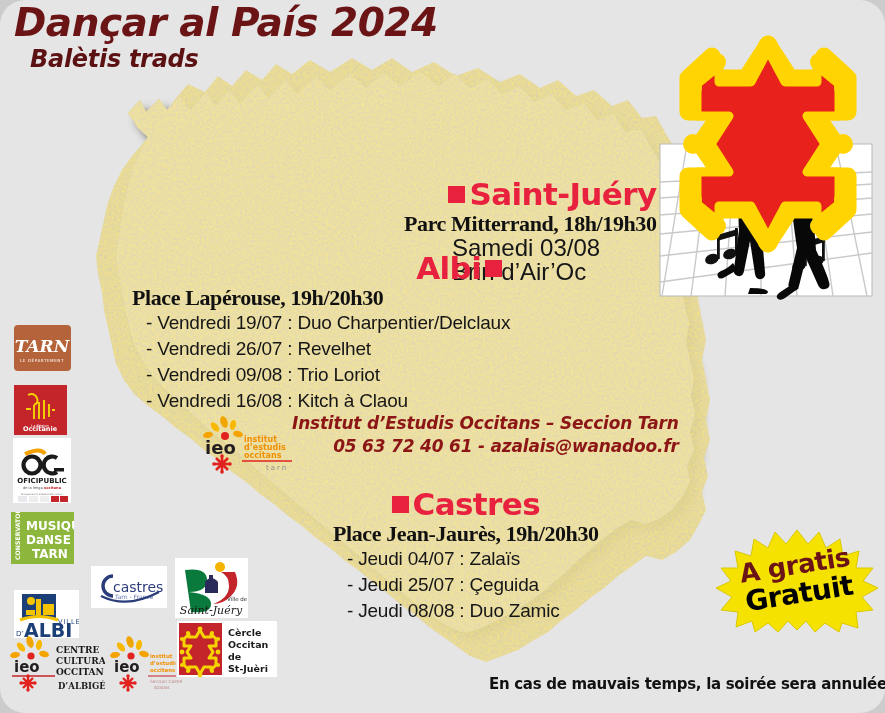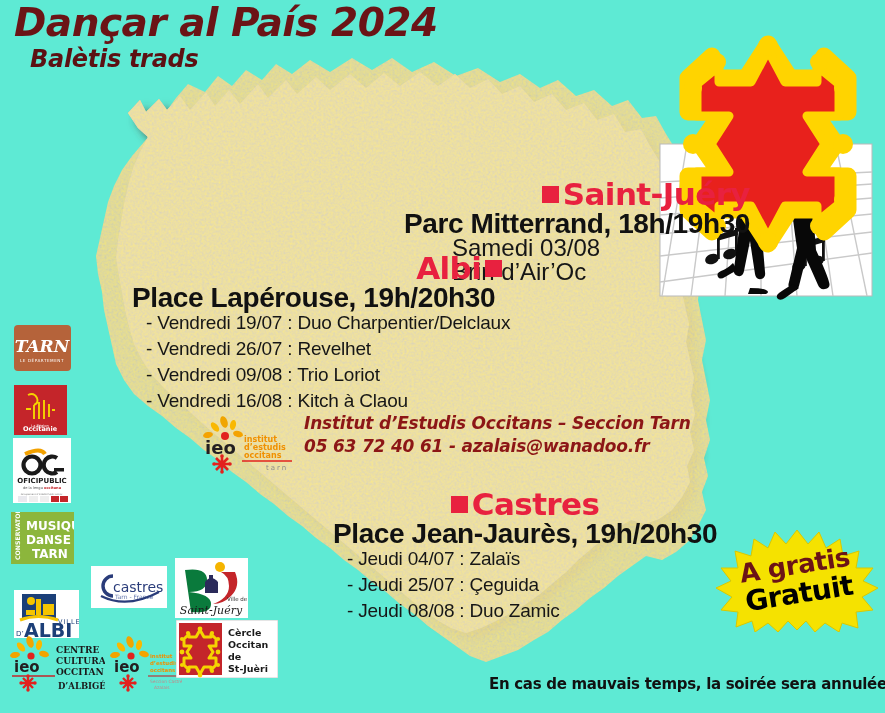--- a/index.html
+++ b/index.html
@@ -1,21 +1,21 @@
 <!DOCTYPE html>
 <html><head>
 <meta charset="utf-8">
 <style>
   html,body{margin:0;padding:0;}
   body{
     width:885px;height:713px;overflow:hidden;position:relative;
     background:#cccccc;
     font-family:"Liberation Sans", sans-serif;
   }
-  #poster{position:absolute;inset:0;width:885px;height:713px;overflow:hidden;background:#5eead4;}
+  #poster{position:absolute;inset:0;width:885px;height:713px;overflow:hidden;background:#e5e5e5;border-radius:25px;}
 
   
   .map-layer{position:absolute;left:0;top:0;width:885px;height:713px;}
   .map-svg{position:absolute;left:0;top:0;}
 
   
   .title-block{position:absolute;left:14px;top:2px;z-index:40;}
   .title-main{
     font-family:"DejaVu Sans", sans-serif;
     font-style:italic;font-weight:bold;font-size:39px;line-height:42px;
@@ -30,40 +30,40 @@
   
   .city-block{position:absolute;z-index:30;}
   .city-head{display:flex;align-items:center;gap:4px;white-space:nowrap;}
   .city-name{
     font-family:"DejaVu Sans", sans-serif;
     font-weight:bold;font-size:31px;line-height:33px;color:#e8213f;
     letter-spacing:-0.6px;
   }
   .sq{width:17px;height:17px;background:#e8213f;display:inline-block;}
   .venue{
-    font-family:Liberation Sans, sans-serif;
-    font-weight:bold;font-size:28px;line-height:25px;color:#111;
+    font-family:Liberation Serif, serif;
+    font-weight:bold;font-size:22px;line-height:25px;color:#111;
     white-space:nowrap;letter-spacing:-0.4px;
   }
   .evt{
     font-family:Liberation Sans, sans-serif;
     font-size:19px;line-height:26px;color:#161616;white-space:nowrap;
     letter-spacing:-0.2px;
   }
   .subline{
     font-family:"Liberation Sans", sans-serif;
     font-size:24px;line-height:24px;color:#161616;white-space:nowrap;
   }
   .evt-list{margin-left:14px;}
 
   
   .head-right{justify-content:flex-end;}
 
   
-  .contact{position:absolute;left:304px;top:412px;z-index:30;text-align:left;}
+  .contact{position:absolute;left:292px;top:412px;z-index:30;text-align:right;}
   .contact div{
     font-family:"DejaVu Sans", sans-serif;
     font-style:italic;font-weight:bold;font-size:17px;line-height:23px;
     color:#8c1616;white-space:nowrap;letter-spacing:-0.2px;
   }
 
   
   .ieo-map{position:absolute;left:200px;top:416px;width:96px;height:58px;z-index:30;}
 
   

